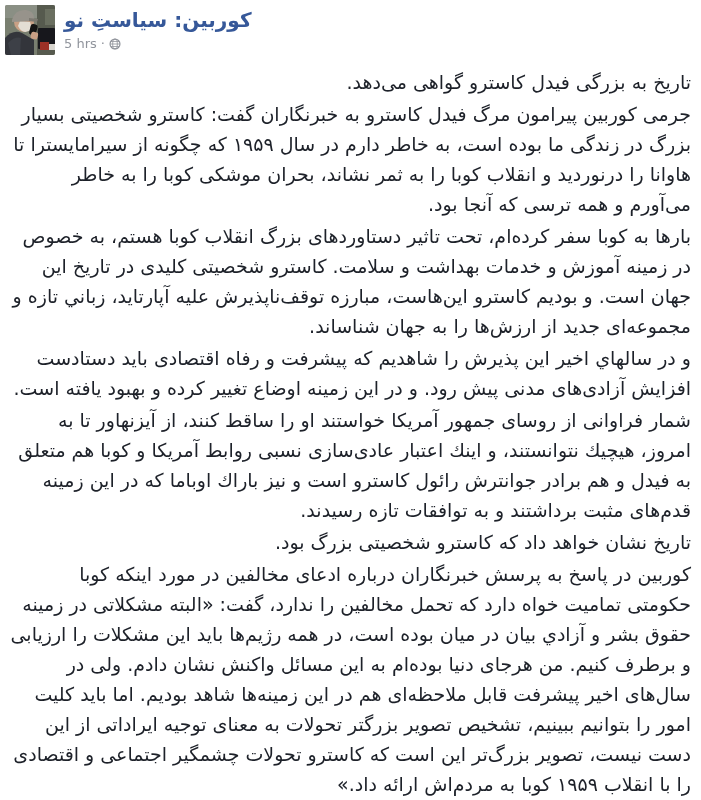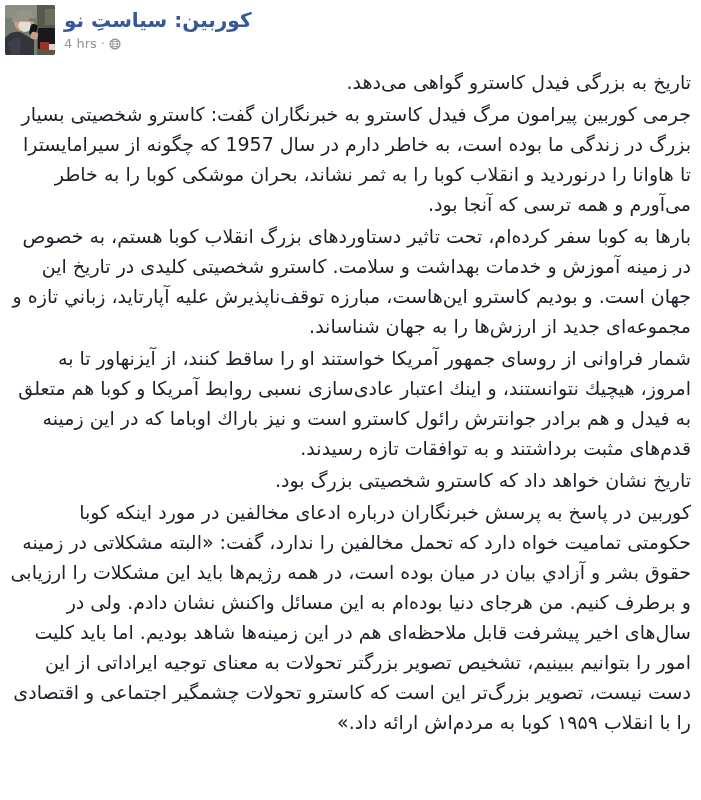--- a/index.html
+++ b/index.html
@@ -89,37 +89,38 @@
         <path d="M13 21 Q18 31 27 24 L25 17 L15 16 Z" fill="#e3ded4"></path>
         <path d="M7 15 Q10 4 21 5 Q29 6 29 13 L30 16 L7 17 Z" fill="#97938b"></path>
         <path d="M24 13 L33 14 L32 17 L24 16 Z" fill="#7c7971"></path>
         <rect x="25" y="19" width="7" height="11" rx="2.5" fill="#141414" transform="rotate(14 28 24)"></rect>
         <rect x="26" y="27" width="7" height="7" rx="2" fill="#c9a085" transform="rotate(14 29 30)"></rect>
       </svg>
     </div>
     <div class="header-info">
       <a class="page-name" href="#">کوربین: سیاستِ نو</a>
       <div class="meta-row">
-        <a href="#">4 hrs</a>
+        <a href="#">5 hrs</a>
         <span>·</span>
         <span class="globe">
           <svg width="12" height="12" viewBox="0 0 16 16">
             <circle cx="8" cy="8" r="6.6" fill="none" stroke="currentColor" stroke-width="1.6"></circle>
             <ellipse cx="8" cy="8" rx="3.1" ry="6.6" fill="none" stroke="currentColor" stroke-width="1.1"></ellipse>
             <line x1="1.6" y1="8" x2="14.4" y2="8" stroke="currentColor" stroke-width="1.1"></line>
             <line x1="2.6" y1="4.6" x2="13.4" y2="4.6" stroke="currentColor" stroke-width="1.1"></line>
             <line x1="2.6" y1="11.4" x2="13.4" y2="11.4" stroke="currentColor" stroke-width="1.1"></line>
           </svg>
         </span>
       </div>
     </div>
   </div>
 
   <div class="post-text">
       <p>تاریخ به بزرگی فیدل کاسترو گواهی می‌دهد.</p>
-      <p>جرمی کوربین پیرامون مرگ فیدل کاسترو به خبرنگاران گفت: کاسترو شخصیتی بسیار بزرگ در زندگی ما بوده است، به خاطر دارم در سال 1957 که چگونه از سیرامایسترا تا هاوانا را درنوردید و انقلاب کوبا را به ثمر نشاند، بحران موشکی کوبا را به خاطر می‌آورم و همه ترسی که آنجا بود.</p>
+      <p>جرمی کوربین پیرامون مرگ فیدل کاسترو به خبرنگاران گفت: کاسترو شخصیتی بسیار بزرگ در زندگی ما بوده است، به خاطر دارم در سال ۱۹۵۹ که چگونه از سیرامایسترا تا هاوانا را درنوردید و انقلاب کوبا را به ثمر نشاند، بحران موشکی کوبا را به خاطر می‌آورم و همه ترسی که آنجا بود.</p>
       <p>بارها به کوبا سفر کرده‌ام، تحت تاثیر دستاوردهای بزرگ انقلاب کوبا هستم، به خصوص در زمینه آموزش و خدمات بهداشت و سلامت. کاسترو شخصیتی کلیدی در تاریخ این جهان است. و بودیم کاسترو این‌هاست، مبارزه توقف‌ناپذیرش علیه آپارتاید، زباني تازه و مجموعه‌ای جدید از ارزش‌ها را به جهان شناساند.</p>
+      <p>و در سالهاي اخیر این پذیرش را شاهدیم که پیشرفت و رفاه اقتصادی باید دستادست افزایش آزادی‌های مدنی پیش رود. و در این زمینه اوضاع تغییر کرده و بهبود یافته است.</p>
       <p>شمار فراوانی از روسای جمهور آمریکا خواستند او را ساقط کنند، از آیزنهاور تا به امروز، هیچیك نتوانستند، و اینك اعتبار عادی‌سازی نسبی روابط آمریکا و کوبا هم متعلق به فیدل و هم برادر جوانترش رائول کاسترو است و نیز باراك اوباما که در این زمینه قدم‌های مثبت برداشتند و به توافقات تازه رسیدند.</p>
       <p>تاریخ نشان خواهد داد که کاسترو شخصیتی بزرگ بود.</p>
       <p>کوربین در پاسخ به پرسش خبرنگاران درباره ادعای مخالفین در مورد اینکه کوبا حکومتی تمامیت خواه دارد که تحمل مخالفین را ندارد، گفت: «البته مشکلاتی در زمینه حقوق بشر و آزادي بیان در میان بوده است، در همه رژیم‌ها باید این مشکلات را ارزیابی و برطرف کنیم. من هرجای دنیا بوده‌ام به این مسائل واکنش نشان دادم. ولی در سال‌های اخیر پیشرفت قابل ملاحظه‌ای هم در این زمینه‌ها شاهد بودیم. اما باید کلیت امور را بتوانیم ببینیم، تشخیص تصویر بزرگتر تحولات به معنای توجیه ایراداتی از این دست نیست، تصویر بزرگ‌تر این است که کاسترو تحولات چشمگیر اجتماعی و اقتصادی را با انقلاب ۱۹۵۹ کوبا به مردم‌اش ارائه داد.»</p>
     </div>
 
 </div>
 
 </body></html>

